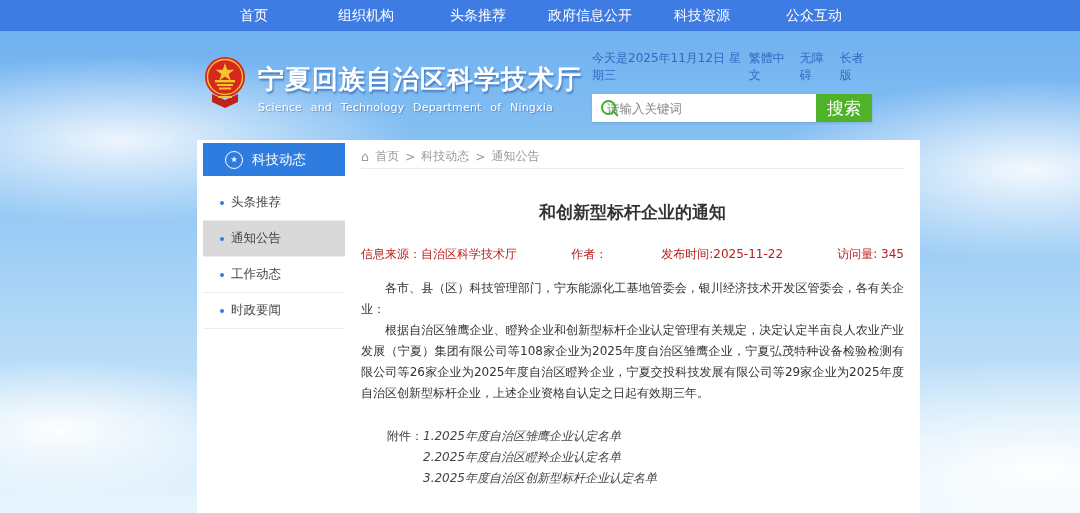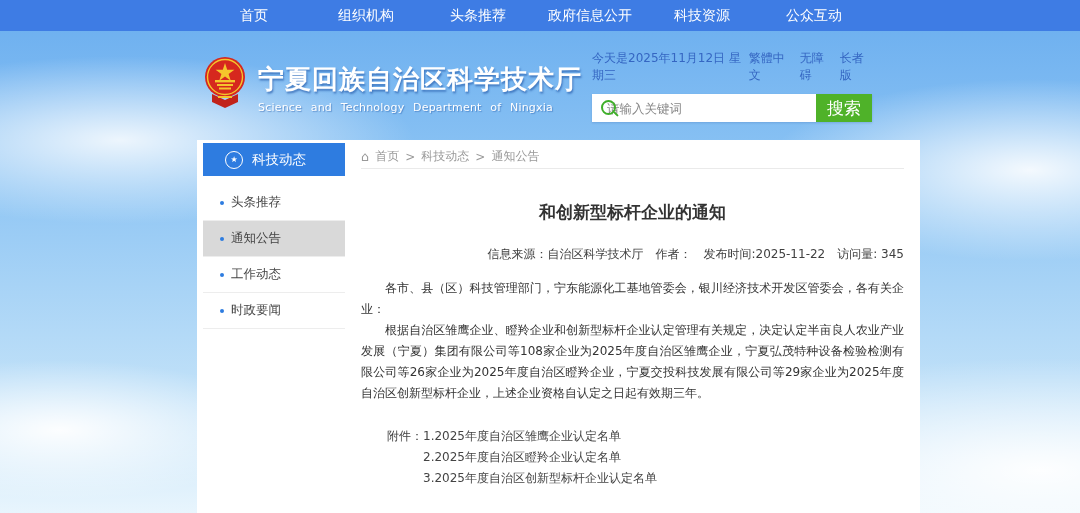--- a/index.html
+++ b/index.html
@@ -52,27 +52,27 @@
     color:#444;border-bottom:1px solid #ededed;cursor:pointer;}
   .sidebar-item .dot{width:4px;height:4px;border-radius:50%;background:#2e7ce0;margin-right:7px;flex:none;}
   .sidebar-item.selected{background:#d9d9d9;}
   
   .content{position:absolute;left:164px;top:5px;width:543px;}
   .breadcrumb{height:23px;display:flex;align-items:center;gap:6px;color:#999;font-size:12px;
     border-bottom:1px solid #eaeaea;}
   .breadcrumb .home-icon{font-size:13px;color:#999;}
   .breadcrumb .crumb{cursor:pointer;}
   .article-title{margin-top:30px;text-align:center;font-size:17px;font-weight:bold;color:#333;line-height:27px;}
-  .meta{margin-top:20px;text-align:center;font-size:12px;color:#404040;display:flex;
-    justify-content:flex-end;gap:12px;white-space:nowrap;}
+  .meta{margin-top:20px;text-align:center;font-size:12px;color:#b91c1c;display:flex;
+    justify-content:space-between;gap:12px;white-space:nowrap;}
   .body-text{margin-top:15px;font-size:12px;color:#333;line-height:21px;text-align:justify;}
   .body-text p{margin:0;text-indent:2em;}
   .attachments{margin-top:22px;margin-left:26px;font-size:12px;color:#444;display:flex;line-height:21px;}
   .att-label{white-space:nowrap;flex:none;}
-  .att-item{cursor:pointer;}
+  .att-item{cursor:pointer;font-style:italic;}
 </style>
 </head>
 <body>
 
 <div class="topnav">
   <div class="nav-item">首页</div>
   <div class="nav-item">组织机构</div>
   <div class="nav-item">头条推荐</div>
   <div class="nav-item">政府信息公开</div>
   <div class="nav-item">科技资源</div>

